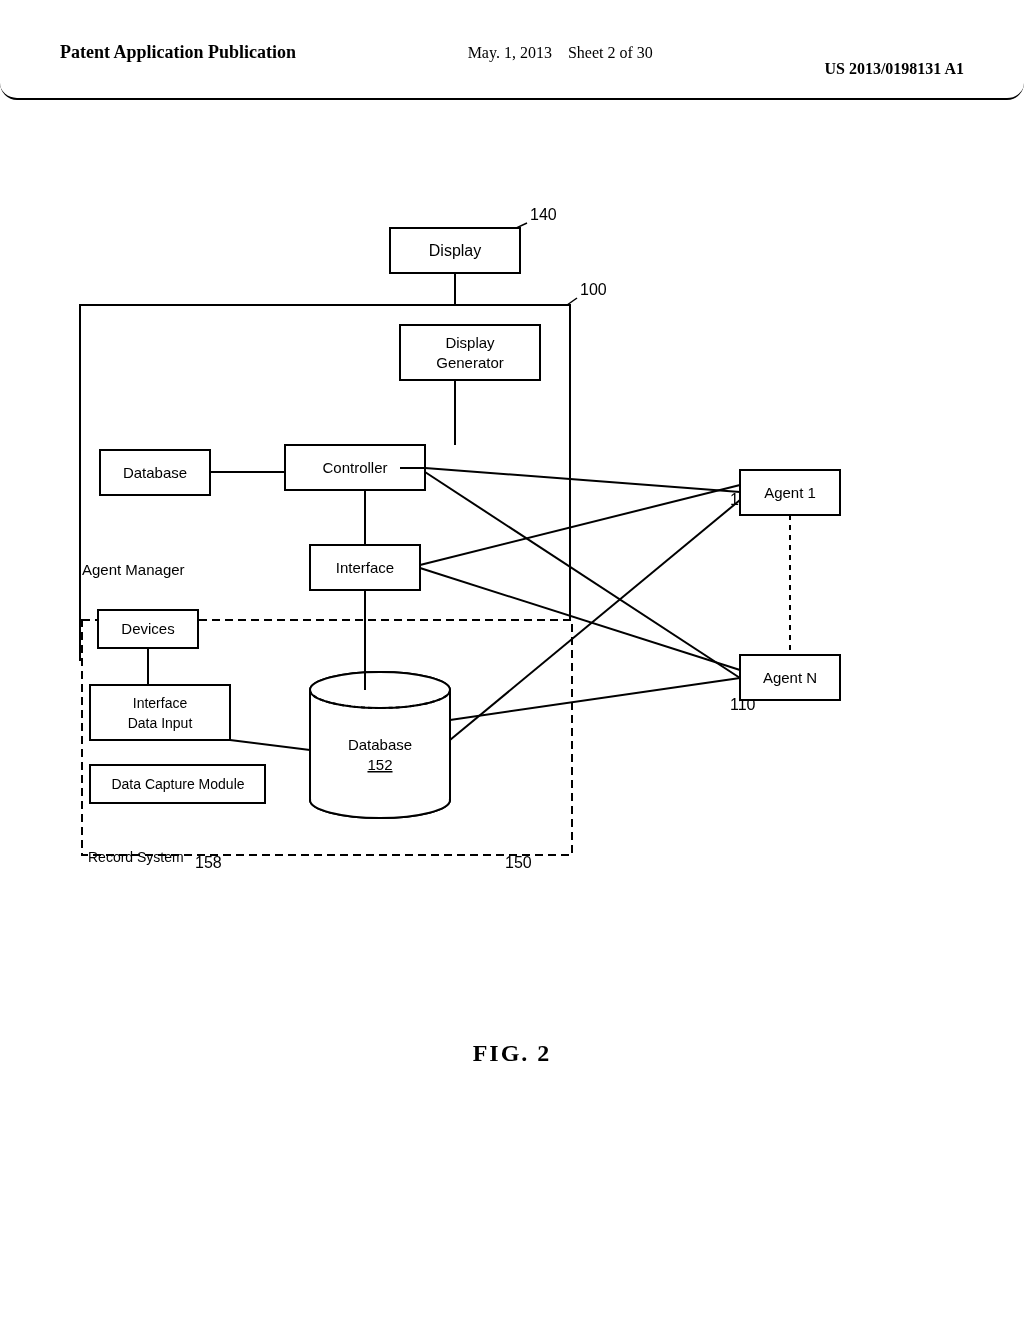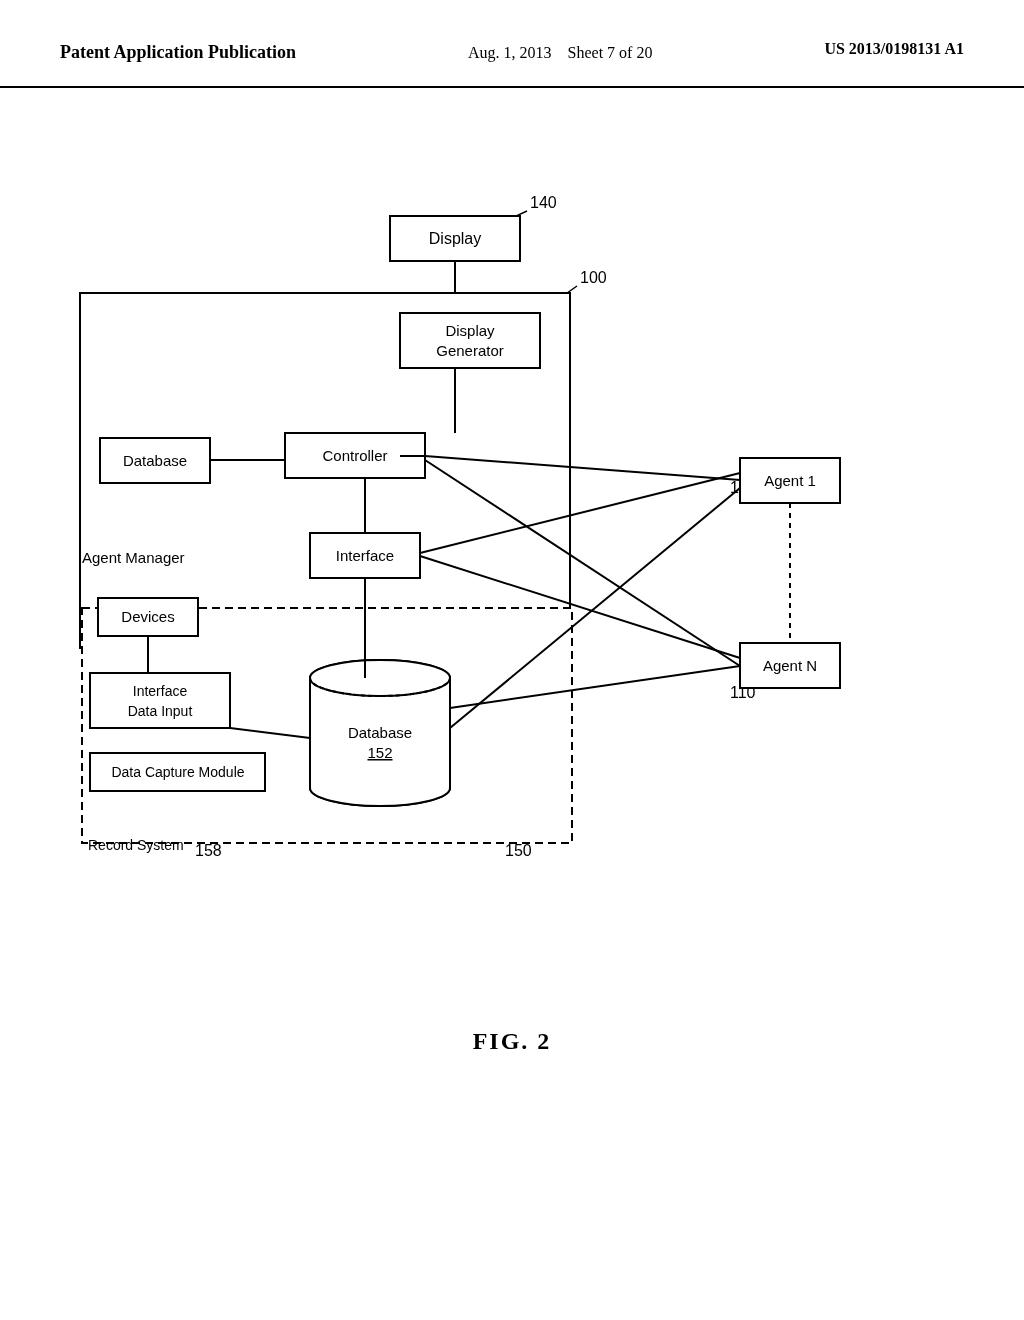--- a/index.html
+++ b/index.html
@@ -12,35 +12,37 @@
       overflow: hidden;
     }
 
     
     .header {
       display: flex;
       justify-content: space-between;
       align-items: flex-start;
       padding: 40px 60px 20px 60px;
       border-bottom: 2px solid #000;
+      border-radius: 17px;
     }
     .header-left {
       font-size: 18px;
       font-weight: bold;
       line-height: 1.4;
     }
     .header-center {
       font-size: 16px;
       text-align: center;
       line-height: 1.6;
     }
     .header-right {
       font-size: 16px;
       font-weight: bold;
       text-align: right;
+      margin-top: 20px;
     }
 
     
     .diagram-area {
       position: relative;
       width: 100%;
       height: 900px;
       margin-top: 10px;
       text-decoration: underline;
     }
@@ -62,22 +64,22 @@
       margin-top: 10px;
       padding-top: 20px;
     }
   </style>
 </head>
 <body>
 
 <div class="header">
   <div class="header-left">Patent Application Publication</div>
   <div class="header-center">
-    <span>Aug. 1, 2013</span>&nbsp;&nbsp;&nbsp;
-    <span>Sheet 7 of 20</span>
+    <span>May. 1, 2013</span>&nbsp;&nbsp;&nbsp;
+    <span>Sheet 2 of 30</span>
   </div>
   <div class="header-right">US 2013/0198131 A1</div>
 </div>
 
 <div class="diagram-area">
   <svg class="main-diagram" viewBox="0 0 1024 900">
 
     <text x="530" y="110" font-size="16" font-family="Arial, sans-serif">140</text>
 
     <line x1="527" y1="113" x2="490" y2="130" stroke="#000" stroke-width="1.5"></line>

